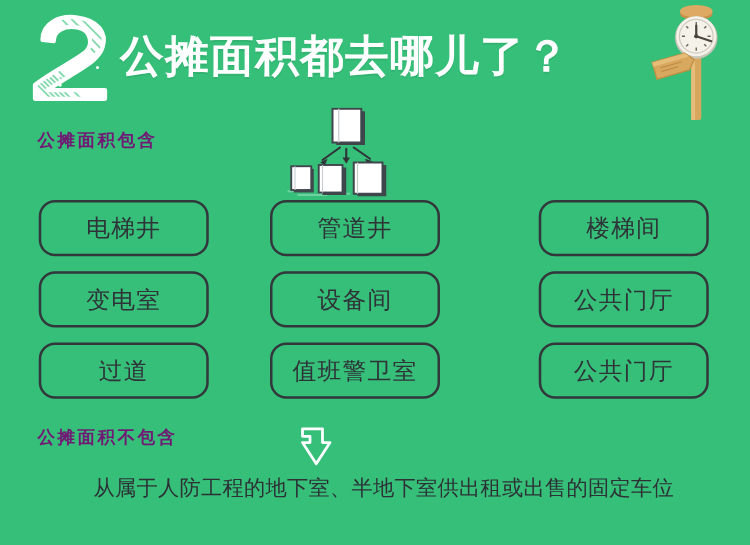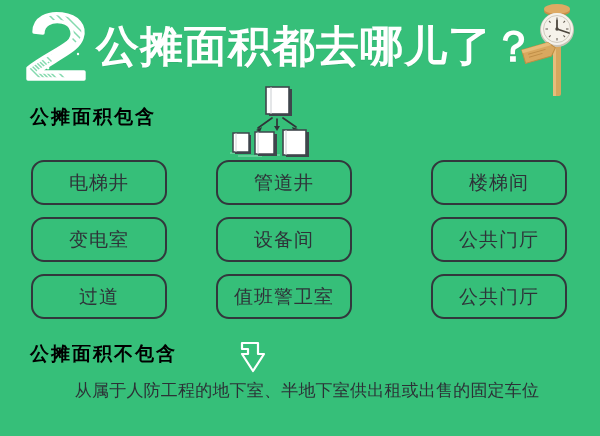--- a/index.html
+++ b/index.html
@@ -38,43 +38,43 @@
     left: 22px;
     top: 6px;
     width: 74px;
     height: 72px;
   }
 
   .main-title {
     position: absolute;
     left: 96px;
     top: 16px;
-    font-size: 43px;
+    font-size: 35px;
     line-height: 52px;
     letter-spacing: 1px;
     color: #ffffff;
     font-weight: 700;
     white-space: nowrap;
     text-shadow: 0 1px 0 rgba(0,0,0,0.06);
   }
 
   .signpost {
     position: absolute;
     left: 520px;
     top: 0px;
     width: 74px;
     height: 96px;
   }
 
   
   .sec-head {
     position: absolute;
-    font-size: 19px;
+    font-size: 14px;
     font-weight: 700;
-    color: #000000;
+    color: #701a75;
     letter-spacing: 2px;
     white-space: nowrap;
   }
   #sec1-head {
     left: 30px;
     top: 104px;
   }
 
   .boxes-illustration {
     position: absolute;

